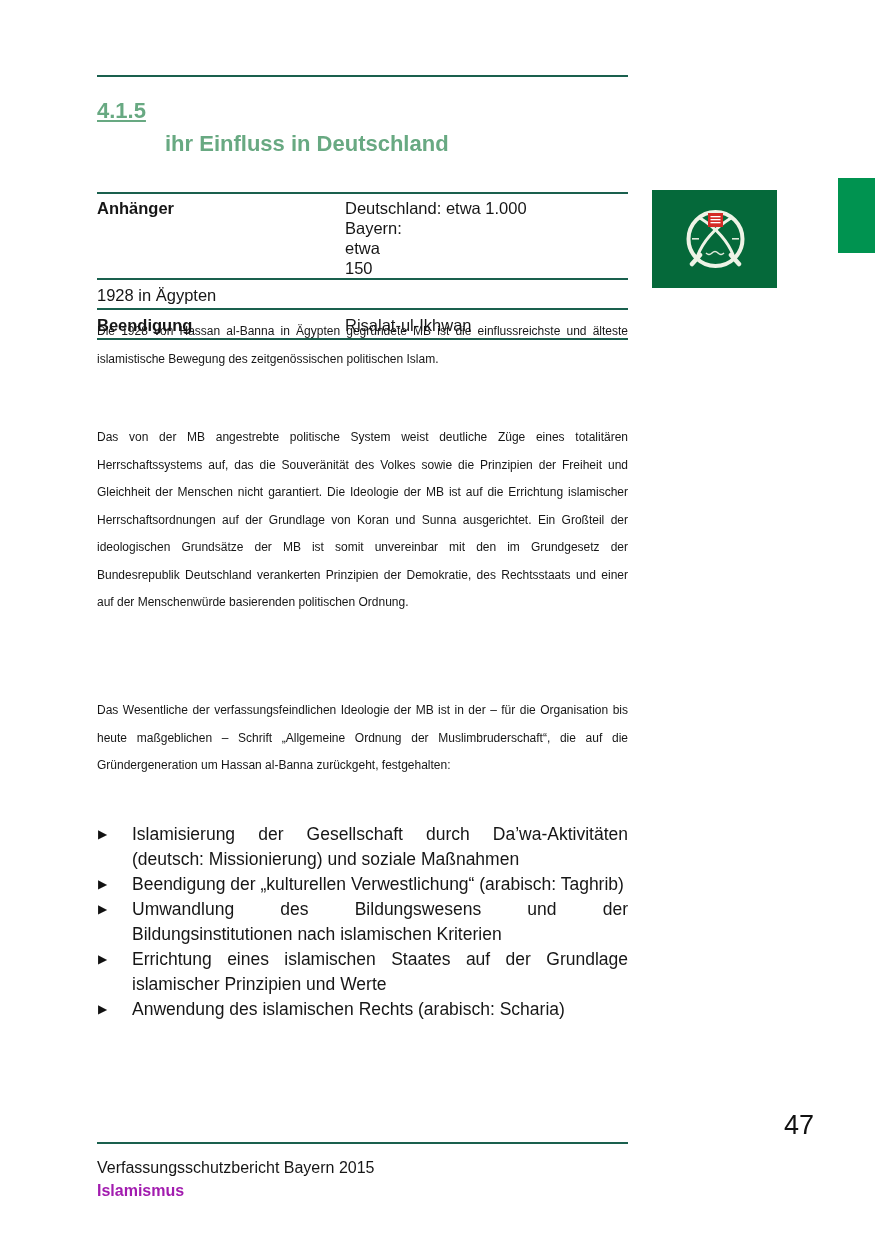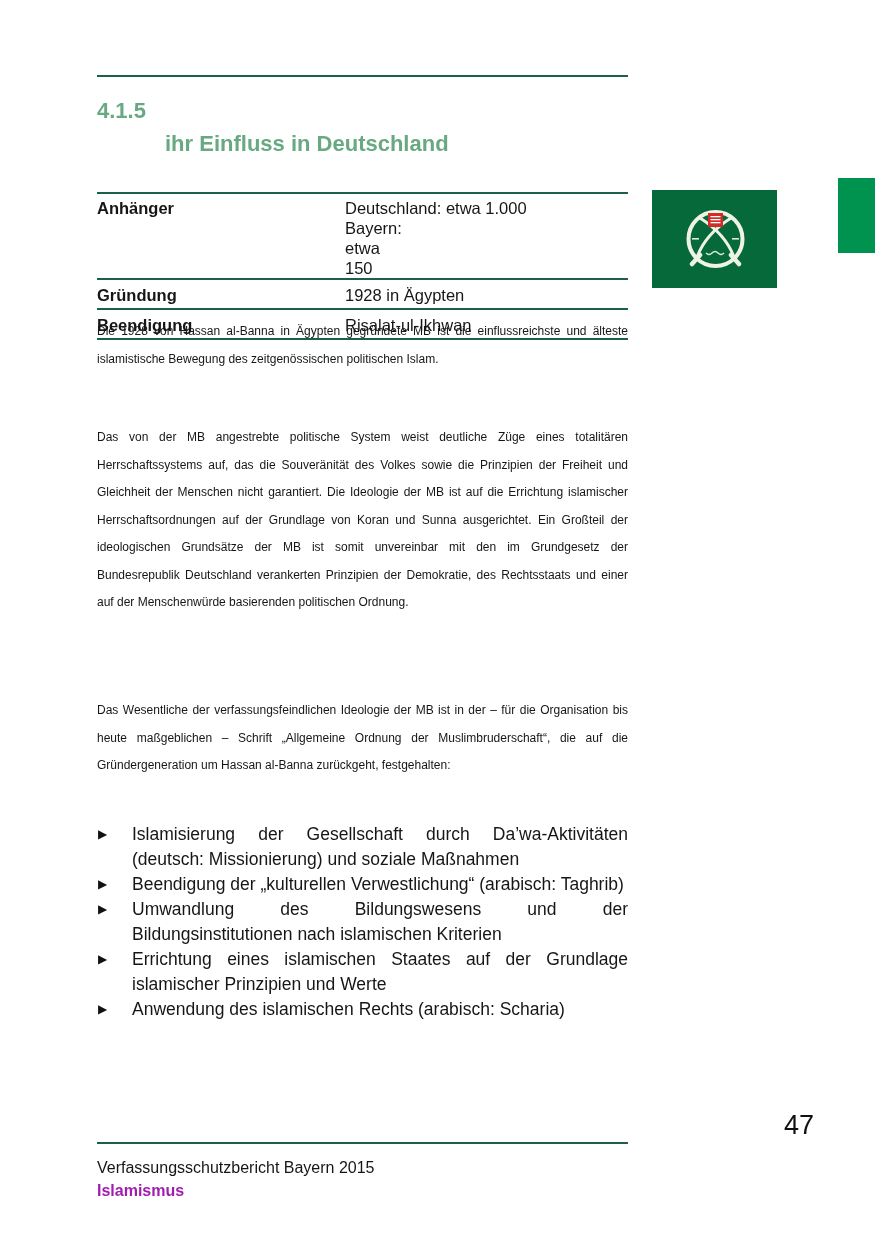--- a/index.html
+++ b/index.html
@@ -7,21 +7,21 @@
     width:875px;height:1241px;position:relative;background:#ffffff;
     font-family:"Liberation Sans","DejaVu Sans",sans-serif;color:#161616;
     overflow:hidden;
   }
   .abs{position:absolute;}
 
   
   .rule{background:#1a604e;height:2px;width:531px;left:97px;}
   .heading{left:97px;top:94px;width:531px;display:flex;
     color:#68a982;font-weight:bold;font-size:22px;line-height:33px;}
-  .heading .num{width:68px;flex:none;}
+  .heading .num{width:68px;flex:none;text-decoration:underline;}
 
   
   .info-table{left:97px;top:192px;width:531px;font-size:16.5px;line-height:20px;
     border-bottom:2px solid #1a604e;}
   .it-row{display:flex;border-top:2px solid #1a604e;padding:5px 0 3px;}
   .it-row.first{padding:4px 0 0;}
   .it-label{width:248px;flex:none;font-weight:bold;}
   .it-value{width:283px;}
   .it-justify{display:flex;justify-content:space-between;width:180px;flex-direction:column;}
 
@@ -66,21 +66,20 @@
     <div class="it-value">
       <div>Deutschland: etwa 1.000</div>
       <div class="it-justify">
         <span>Bayern:</span>
         <span>etwa</span>
         <span>150</span>
       </div>
     </div>
   </div>
   <div class="it-row">
-    <div class="it-label">Gründung</div>
     <div class="it-value">1928 in Ägypten</div>
   </div>
   <div class="it-row">
     <div class="it-label">Beendigung</div>
     <div class="it-value">Risalat-ul-Ikhwan</div>
   </div>
 </div>
 
 <div class="abs logo">
   <svg width="125" height="98" viewBox="0 0 125 98">

